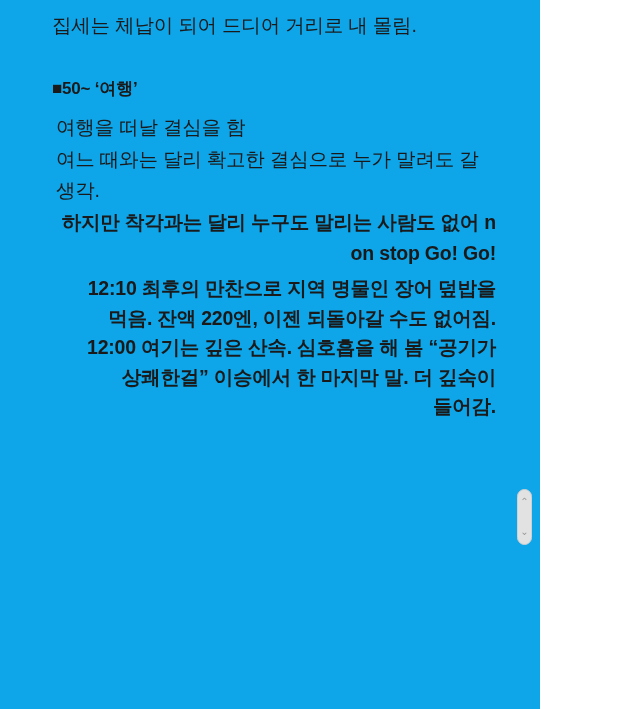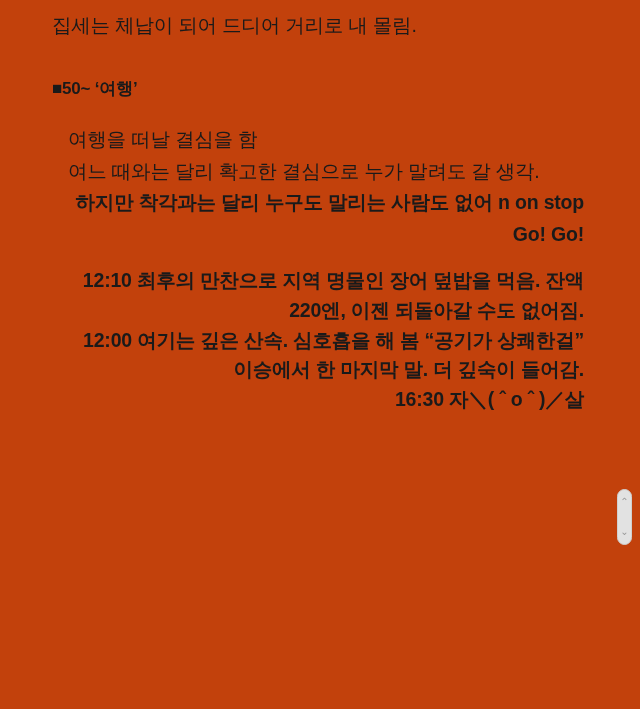--- a/index.html
+++ b/index.html
@@ -10,23 +10,23 @@
   body {
     width: 640px;
     height: 709px;
     font-family: "Liberation Sans", sans-serif;
     color: #1a1a1a;
     overflow: hidden;
     position: relative;
   }
   .page {
     position: relative;
-    width: 640px;
+    width: 540px;
     height: 709px;
-    background: #c2410c;
+    background: #0ea5e9;
     box-sizing: border-box;
     padding: 10px 40px 0 52px;
   }
   .para {
     font-size: 19.5px;
     line-height: 1.62;
     letter-spacing: -0.2px;
     margin: 0;
     word-break: keep-all;
   }
@@ -44,21 +44,21 @@
     font-size: 17px;
     font-weight: bold;
     line-height: 1.5;
     margin: 0;
     letter-spacing: -0.2px;
   }
   .tight {
     line-height: 1.52;
   }
   .block-lines {
-    margin: 16px;
+    margin: 4px;
   }
   .block-lines p {
     margin: 0;
   }
   
   .scrollbar {
     position: absolute;
     right: 8px;
     top: 489px;
     width: 15px;
@@ -95,21 +95,20 @@
 
   <div class="block-lines">
     <p class="para">여행을 떠날 결심을 함</p>
     <p class="para">여느 때와는 달리 확고한 결심으로 누가 말려도 갈 생각.</p>
     <p class="para bold">하지만 착각과는 달리 누구도 말리는 사람도 없어 n on stop Go! Go!</p>
   </div>
 
   <div class="block-lines">
     <p class="para bold tight">12:10 최후의 만찬으로 지역 명물인 장어 덮밥을 먹음. 잔액 220엔, 이젠 되돌아갈 수도 없어짐.</p>
     <p class="para bold tight">12:00 여기는 깊은 산속. 심호흡을 해 봄 “공기가 상쾌한걸” 이승에서 한 마지막 말. 더 깊숙이 들어감.</p>
-    <p class="para bold tight">16:30 자＼( ˆ o ˆ )／살</p>
   </div>
 
   <div class="scrollbar">
     <span class="chev up">⌃</span>
     <span class="chev down">⌄</span>
   </div>
 
 </div>
 
 </body></html>

